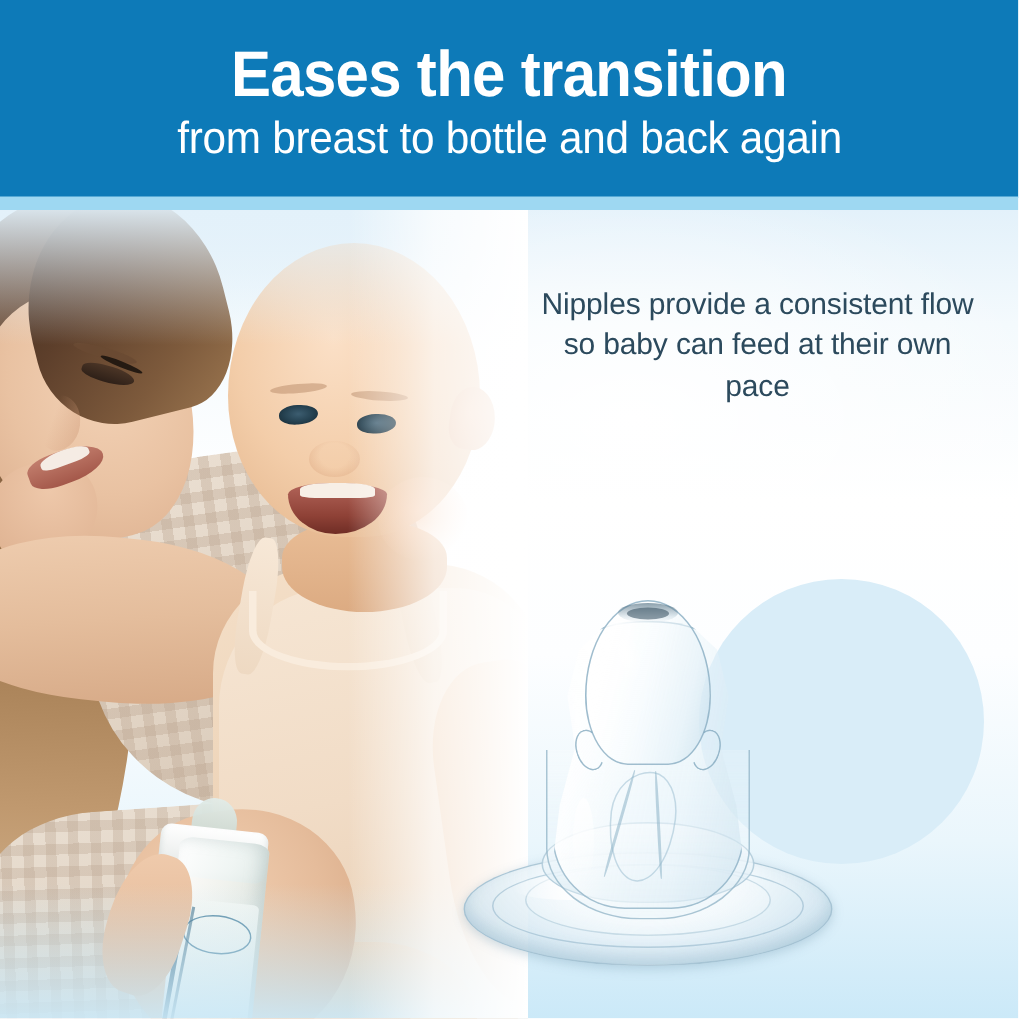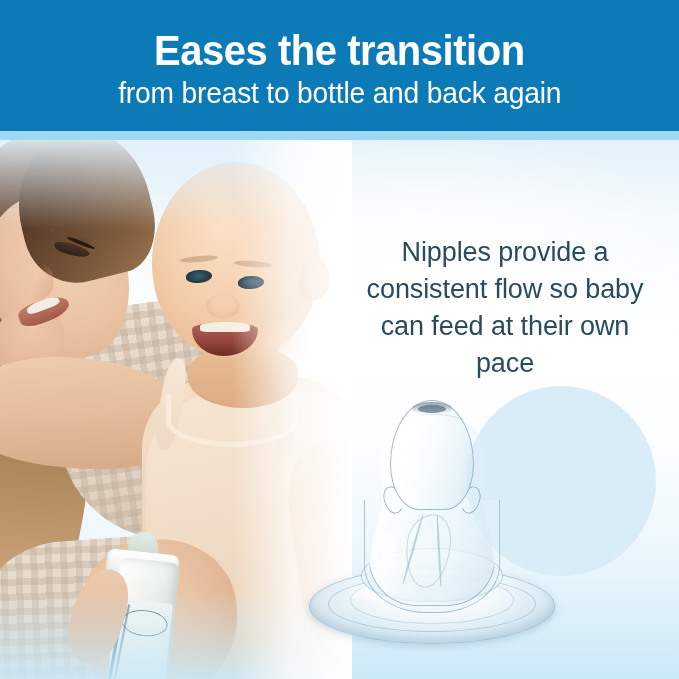--- a/index.html
+++ b/index.html
@@ -432,24 +432,23 @@
   
   .body-copy {
     position: absolute;
     left: 360px;
     top: 190px;
     width: 290px;
     text-align: center;
     color: #2c4a5d;
     font-family: "Liberation Sans Narrow", "Liberation Sans", sans-serif;
     font-weight: 300;
-    font-size: 27px;
+    font-size: 20px;
     line-height: 1.37;
     letter-spacing: -0.1px;
-    margin-top: 44px;
   }
 
   
   .callout-circle {
     position: absolute;
     left: 466px;
     top: 386px;
     width: 190px;
     height: 190px;
     border-radius: 50%;

